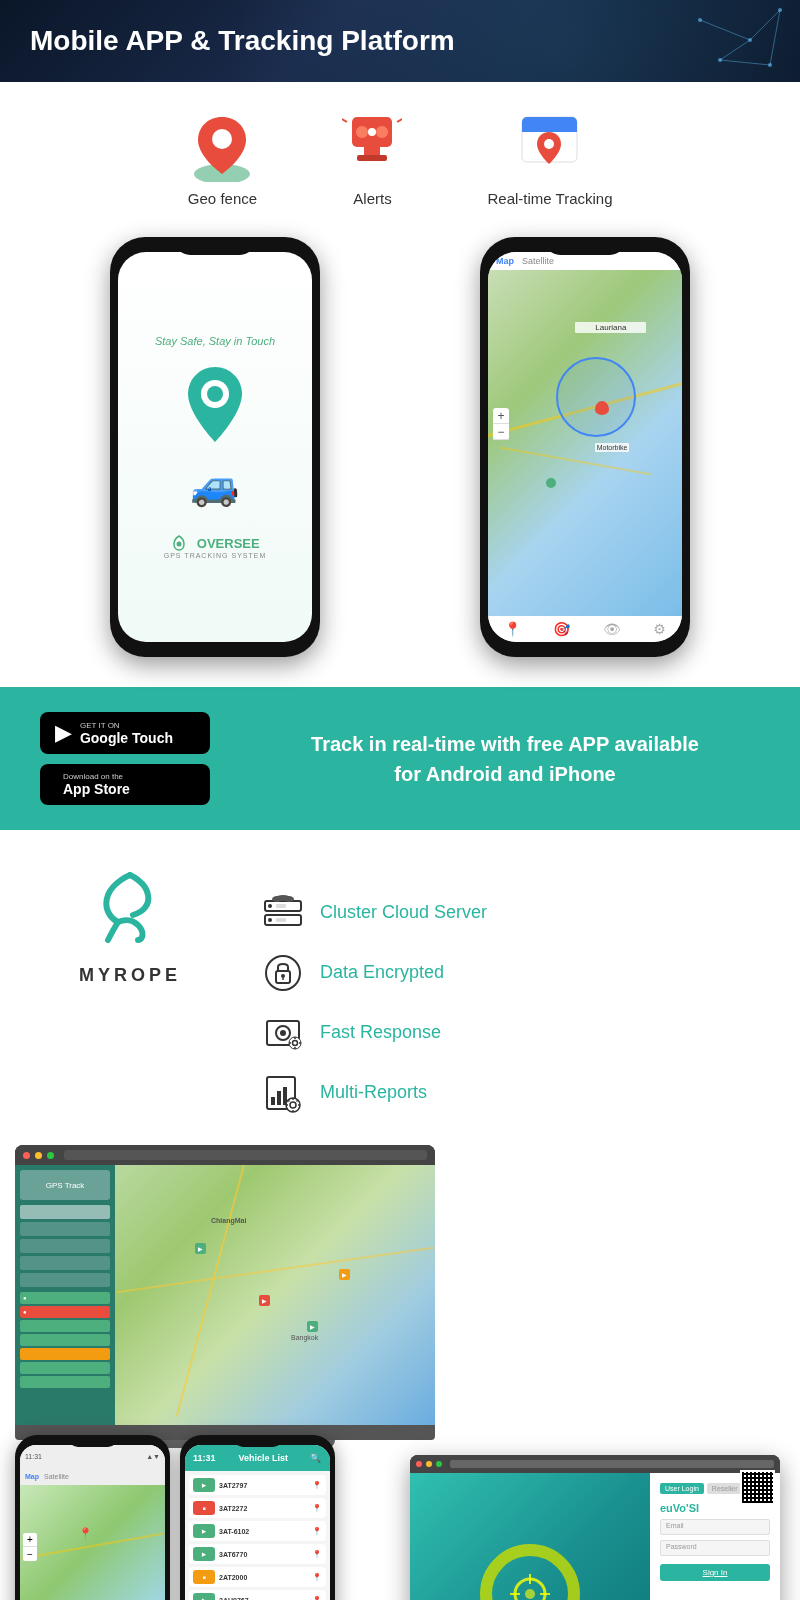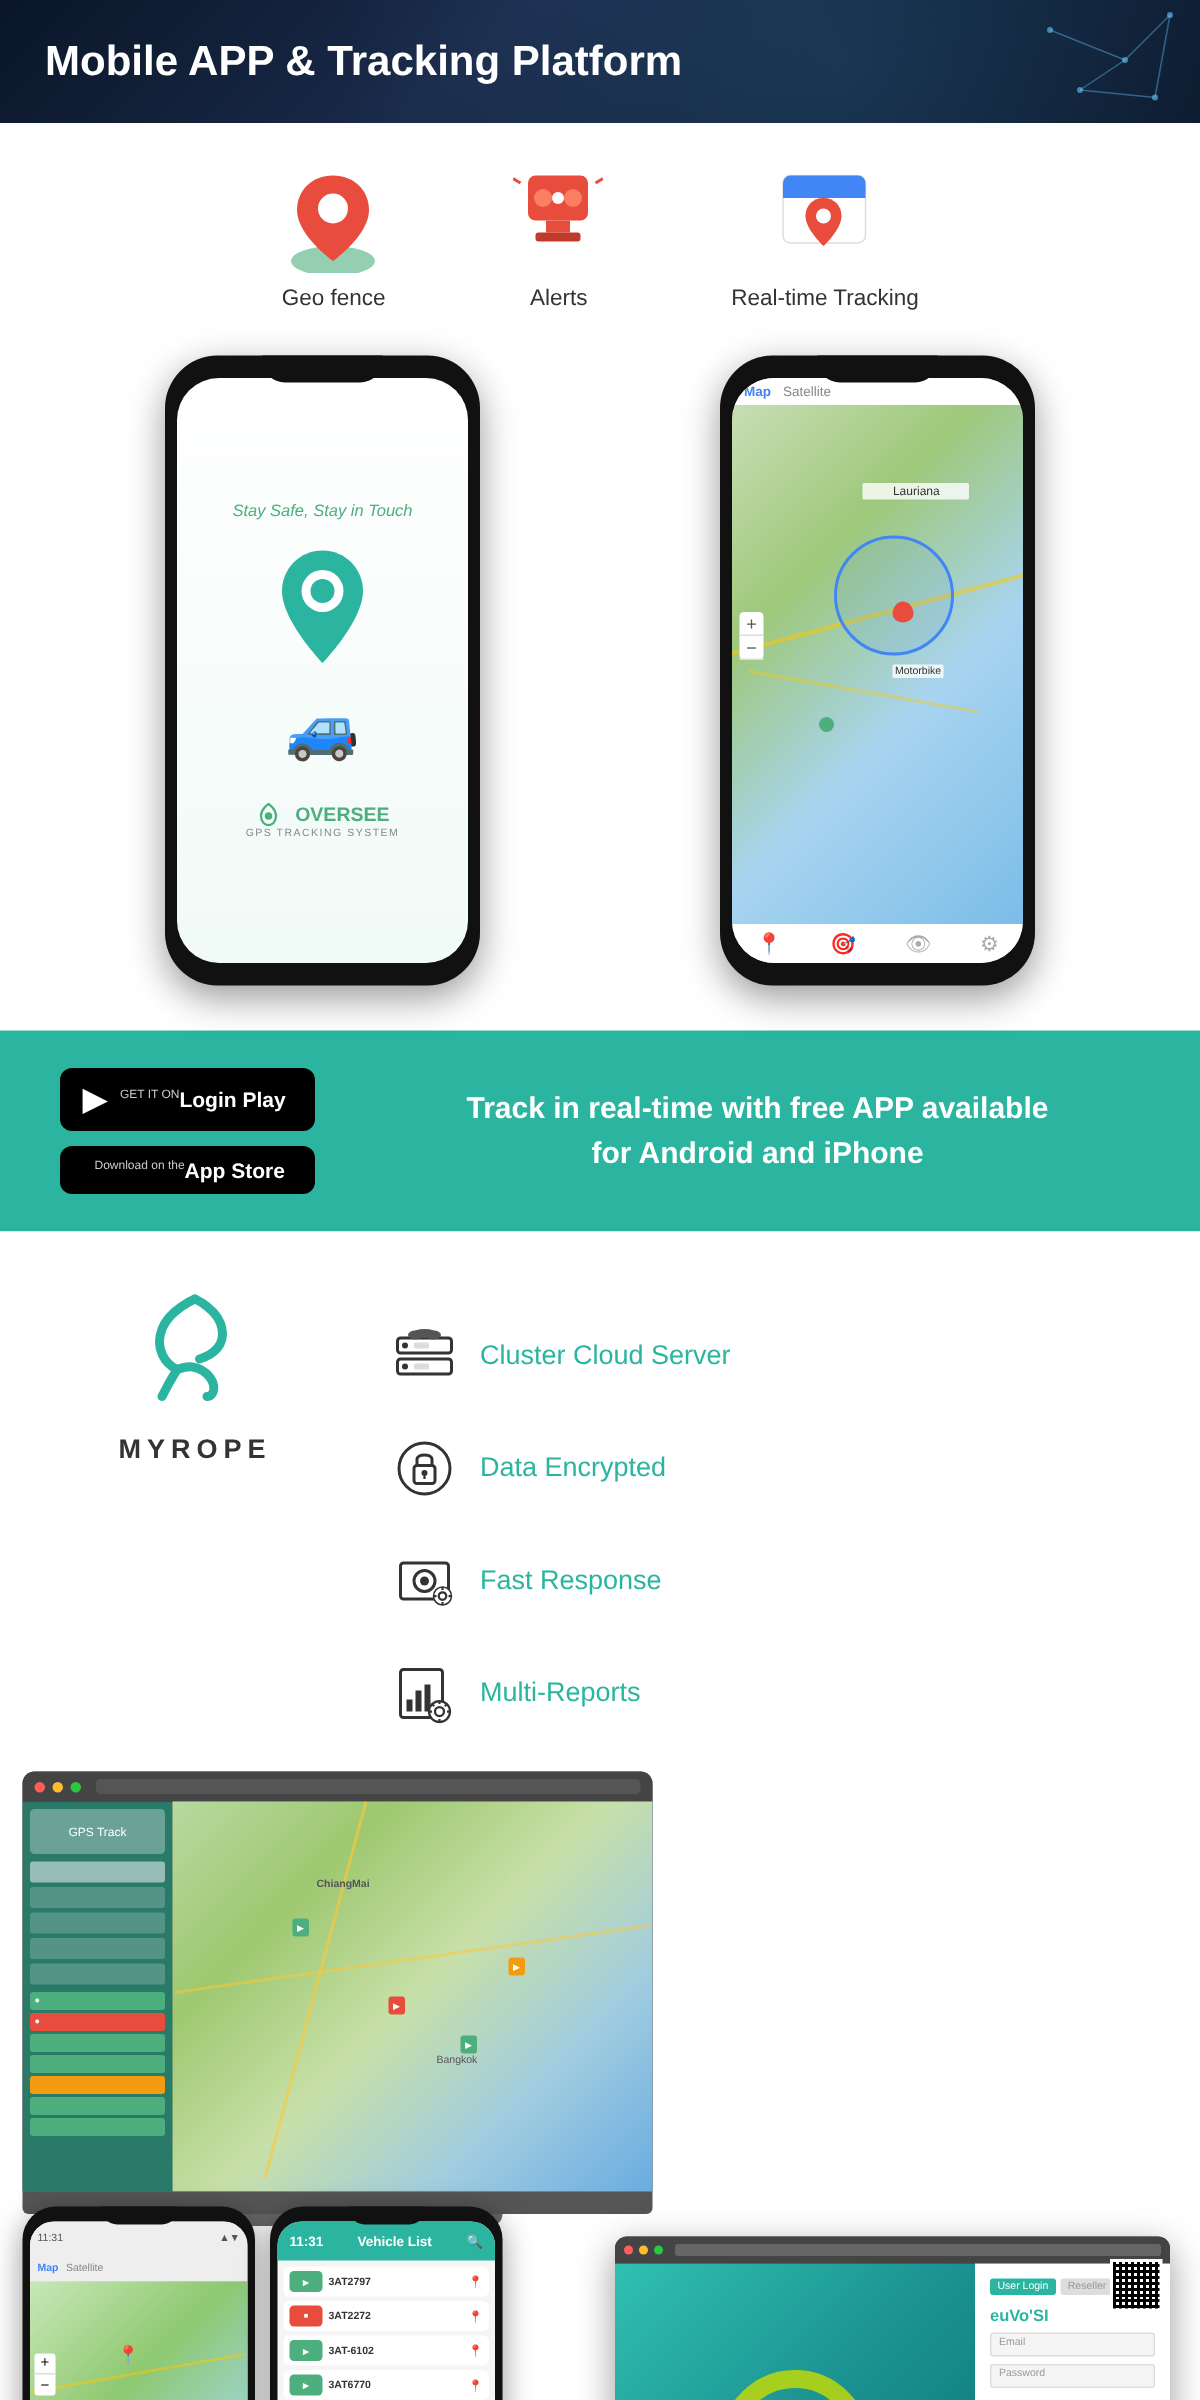--- a/index.html
+++ b/index.html
@@ -231,21 +231,21 @@
       display: flex;
       align-items: center;
       gap: 8px;
       width: 170px;
     }
     .store-btn-icon {
       font-size: 22px;
     }
     .store-btn-text {
       display: flex;
-      flex-direction: row;
+      flex-direction: column;
     }
     .store-btn-small {
       font-size: 8px;
       color: #ccc;
     }
     .store-btn-large {
       font-size: 14px;
       font-weight: bold;
     }
     .appstore-tagline {
@@ -277,21 +277,21 @@
       font-weight: bold;
       letter-spacing: 4px;
       color: #333;
       margin-top: 5px;
     }
 
     .server-features {
       flex: 1;
       display: flex;
       flex-direction: column;
-      gap: 30px;
+      gap: 15px;
       padding-top: 20px;
       padding-left: 20px;
       text-align: right;
     }
     .server-feature-item {
       display: flex;
       align-items: center;
       gap: 15px;
     }
     .server-feature-icon {
@@ -731,21 +731,21 @@
   </div>
 </div>
 
 <div class="appstore-section">
   <div class="store-buttons">
 
     <div class="store-btn">
       <div class="store-btn-icon">▶</div>
       <div class="store-btn-text">
         <span class="store-btn-small">GET IT ON</span>
-        <span class="store-btn-large">Login Play</span>
+        <span class="store-btn-large">Google Touch</span>
       </div>
     </div>
 
     <div class="store-btn">
       <div class="store-btn-icon"></div>
       <div class="store-btn-text">
         <span class="store-btn-small">Download on the</span>
         <span class="store-btn-large">App Store</span>
       </div>
     </div>

